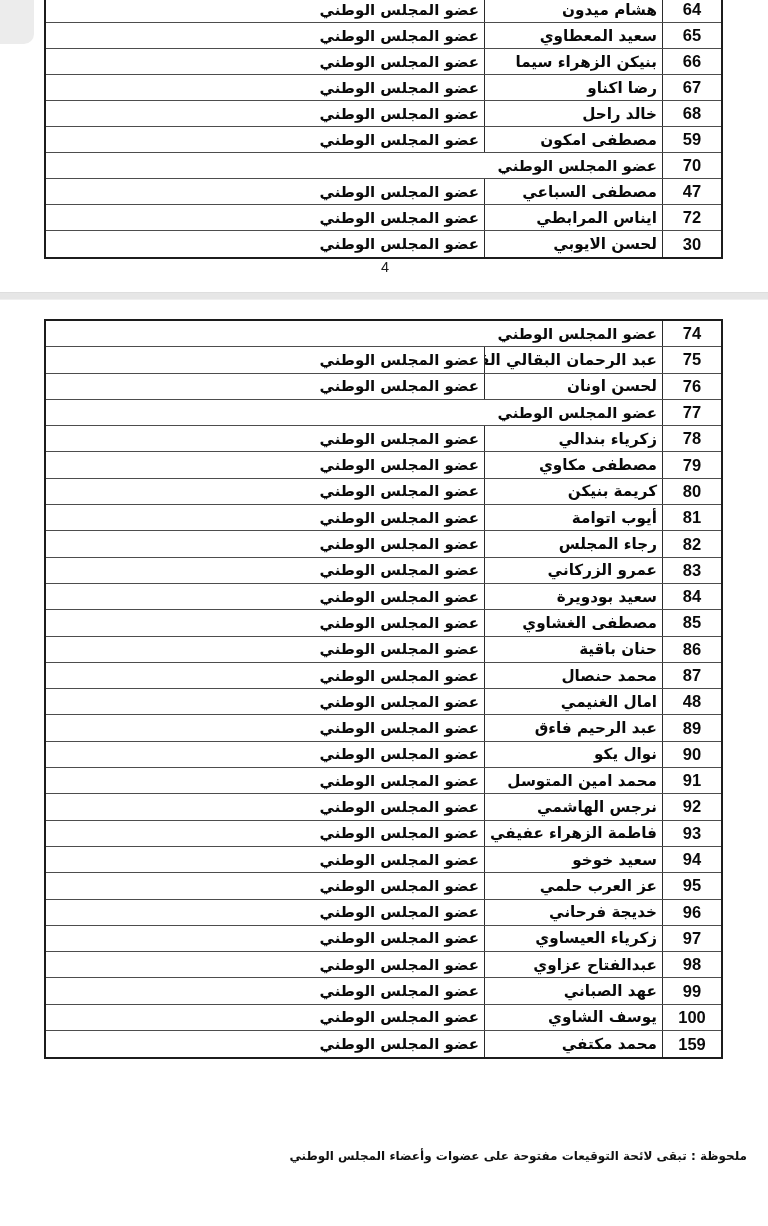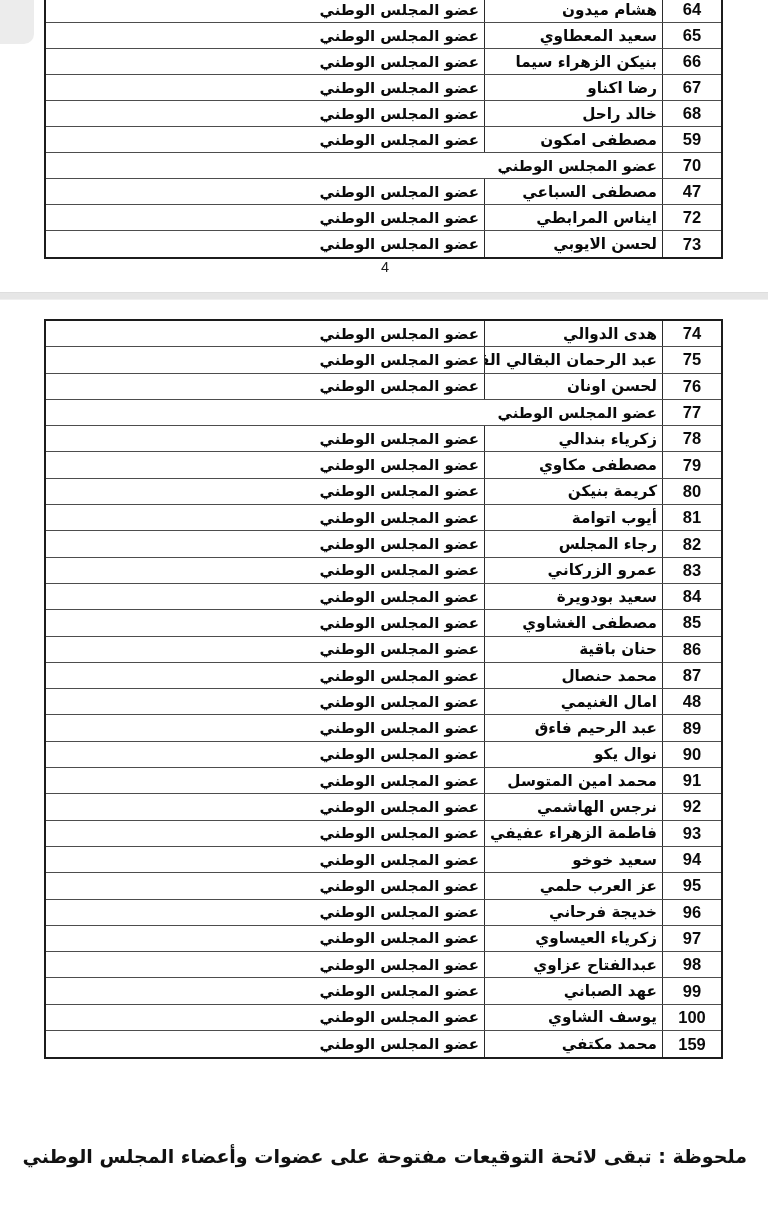--- a/index.html
+++ b/index.html
@@ -19,21 +19,21 @@
 
   .cell{display:flex;align-items:center;overflow:hidden;white-space:nowrap;box-sizing:border-box;color:#0a0a0a;}
   .cell.num{justify-content:center;border-left:1.5px solid #2b2b2b;font-family:"Liberation Sans",sans-serif;font-weight:bold;font-size:16.5px;direction:ltr;}
   .cell.name{justify-content:flex-start;padding:0 5px 0 2px;border-left:1px solid #2b2b2b;font-weight:bold;font-size:15.2px;}
   .cell.role{justify-content:flex-start;padding:0 5px 0 2px;font-weight:bold;font-size:15px;}
 
   .page-number{position:absolute;top:259px;left:385px;transform:translateX(-50%);font-family:"Liberation Sans",sans-serif;font-size:14.5px;color:#1a1a1a;}
 
   .page-break{position:absolute;left:0;top:292px;width:768px;height:8px;background:#e6e6e6;border-top:1px solid #dedede;border-bottom:1px solid #efefef;box-sizing:border-box;}
 
-  .note{position:absolute;top:1141px;right:21px;direction:rtl;font-weight:bold;font-size:19px;color:#111;line-height:30px;white-space:nowrap;}
+  .note{position:absolute;top:1141px;right:21px;direction:rtl;font-weight:bold;font-size:12px;color:#111;line-height:30px;white-space:nowrap;}
 </style>
 </head>
 <body>
 
 <div class="sheet">
   <div class="artifact"></div>
 
   <div id="table1" class="table table-1">
       <div class="row">
         <div class="cell num">64</div>
@@ -73,34 +73,33 @@
         <div class="cell num">47</div>
         <div class="cell name">مصطفى السباعي</div>
         <div class="cell role">عضو المجلس الوطني</div>
       </div>
       <div class="row">
         <div class="cell num">72</div>
         <div class="cell name">ايناس المرابطي</div>
         <div class="cell role">عضو المجلس الوطني</div>
       </div>
       <div class="row">
-        <div class="cell num">73</div>
+        <div class="cell num">30</div>
         <div class="cell name">لحسن الايوبي</div>
         <div class="cell role">عضو المجلس الوطني</div>
       </div>
     </div>
 
   <div class="page-number">4</div>
 
   <div class="page-break"></div>
 
   <div id="table2" class="table table-2">
       <div class="row">
         <div class="cell num">74</div>
-        <div class="cell name">هدى الدوالي</div>
         <div class="cell role">عضو المجلس الوطني</div>
       </div>
       <div class="row">
         <div class="cell num">75</div>
         <div class="cell name">عبد الرحمان البقالي القاسمي</div>
         <div class="cell role">عضو المجلس الوطني</div>
       </div>
       <div class="row">
         <div class="cell num">76</div>
         <div class="cell name">لحسن اونان</div>

